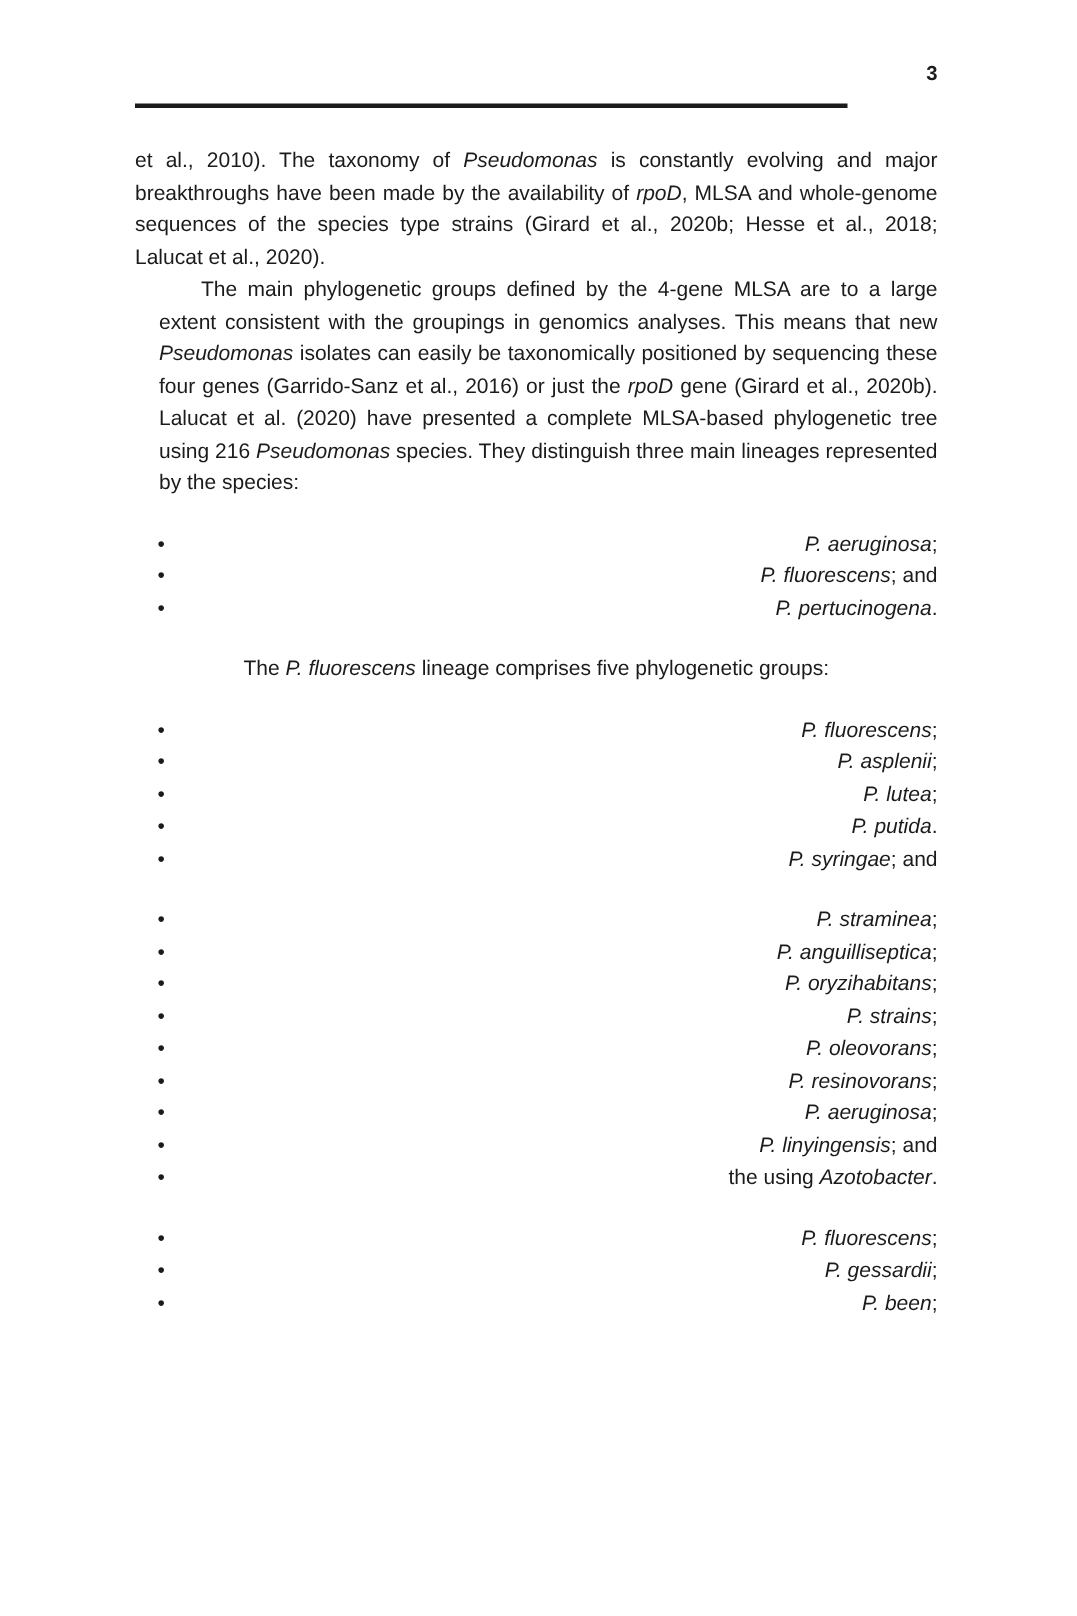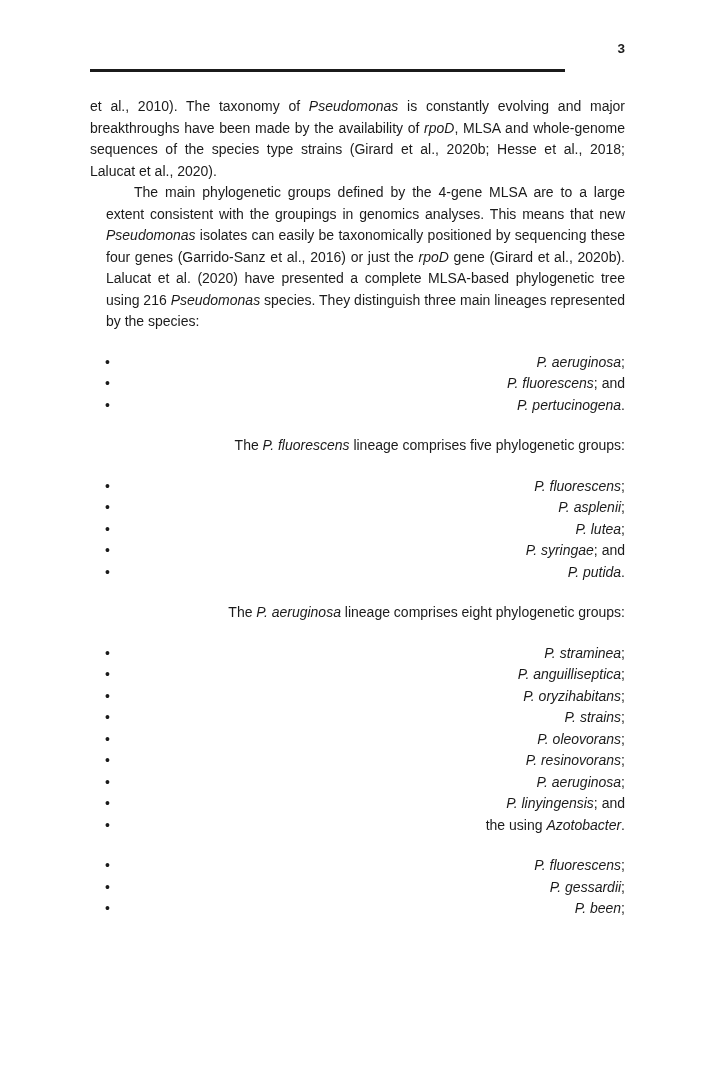--- a/index.html
+++ b/index.html
@@ -25,21 +25,21 @@
     background: #1b1b1b;
     margin-top: 13px;
   }
   .page-body {
     margin-top: 24px;
     font-size: 14px;
     line-height: 21.5px;
   }
   .page-body p { margin: 0; text-align: justify; }
   .page-body p.indent { text-indent: 28px; margin-left: 16px; }
-  .page-body p.lead { text-align: right; }
+  .page-body p.lead { text-align: center; }
   .page-body ul {
     margin: 19px 0;
     padding: 0;
     list-style: none;
   }
   .page-body li { position: relative; padding-left: 32px; text-align: right; }
   .page-body li::before {
     content: "\2022";
     position: absolute;
     left: 15px;
@@ -67,25 +67,24 @@
           <li><i>P. fluorescens</i><span>; and</span></li>
           <li><i>P. pertucinogena</i><span>.</span></li>
         </ul>
 
       <p class="lead"><span>The </span><i>P. fluorescens</i><span> lineage comprises five phylogenetic groups:</span></p>
 
       <ul>
           <li><i>P. fluorescens</i><span>;</span></li>
           <li><i>P. asplenii</i><span>;</span></li>
           <li><i>P. lutea</i><span>;</span></li>
+          <li><i>P. putida</i><span>.</span></li>
           <li><i>P. syringae</i><span>; and</span></li>
-          <li><i>P. putida</i><span>.</span></li>
         </ul>
 
-      <p class="lead"><span>The </span><i>P. aeruginosa</i><span> lineage comprises eight phylogenetic groups:</span></p>
 
       <ul>
           <li><i>P. straminea</i><span>;</span></li>
           <li><i>P. anguilliseptica</i><span>;</span></li>
           <li><i>P. oryzihabitans</i><span>;</span></li>
           <li><i>P. strains</i><span>;</span></li>
           <li><i>P. oleovorans</i><span>;</span></li>
           <li><i>P. resinovorans</i><span>;</span></li>
           <li><i>P. aeruginosa</i><span>;</span></li>
           <li><i>P. linyingensis</i><span>; and</span></li>

